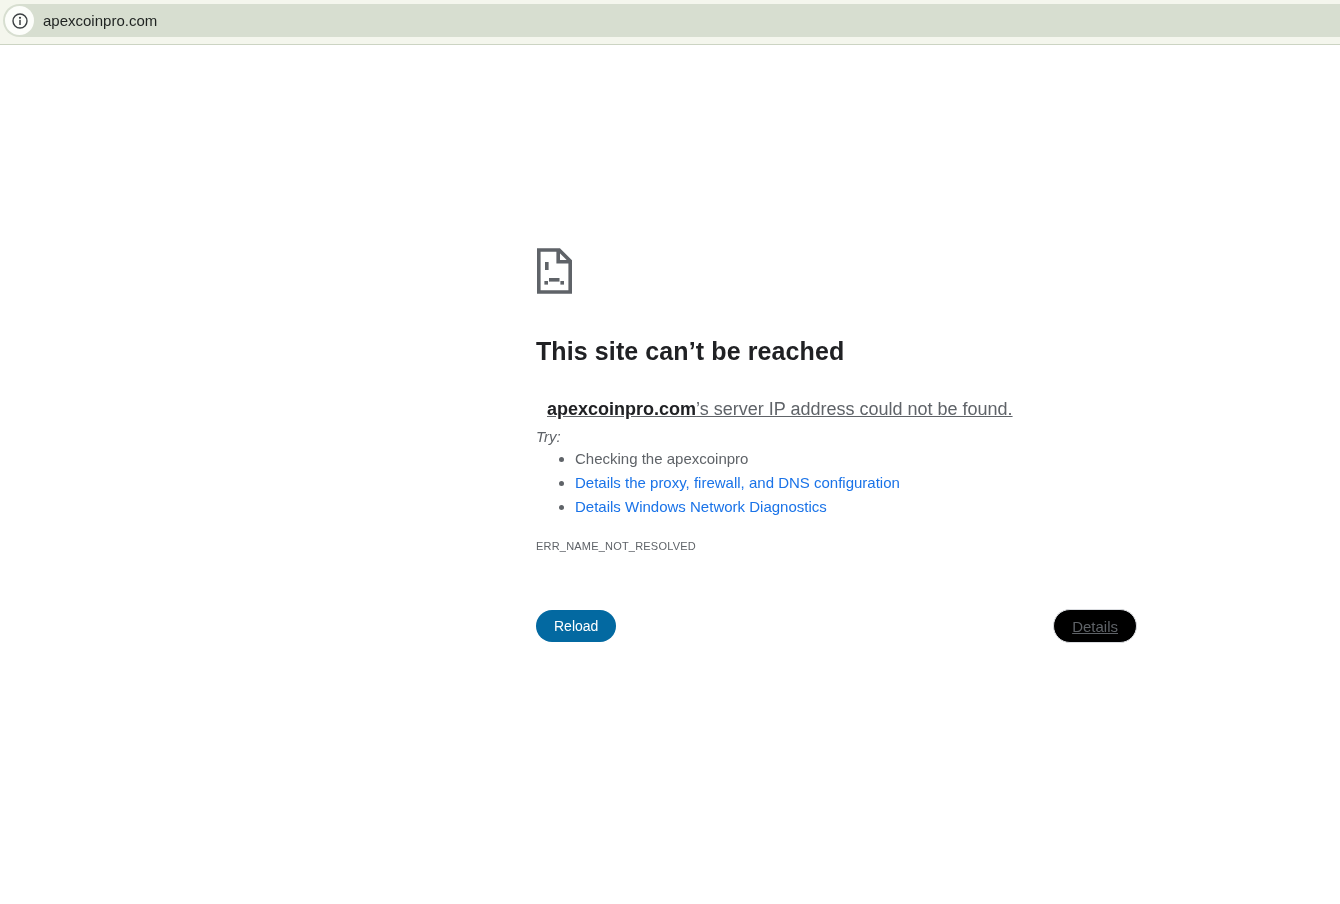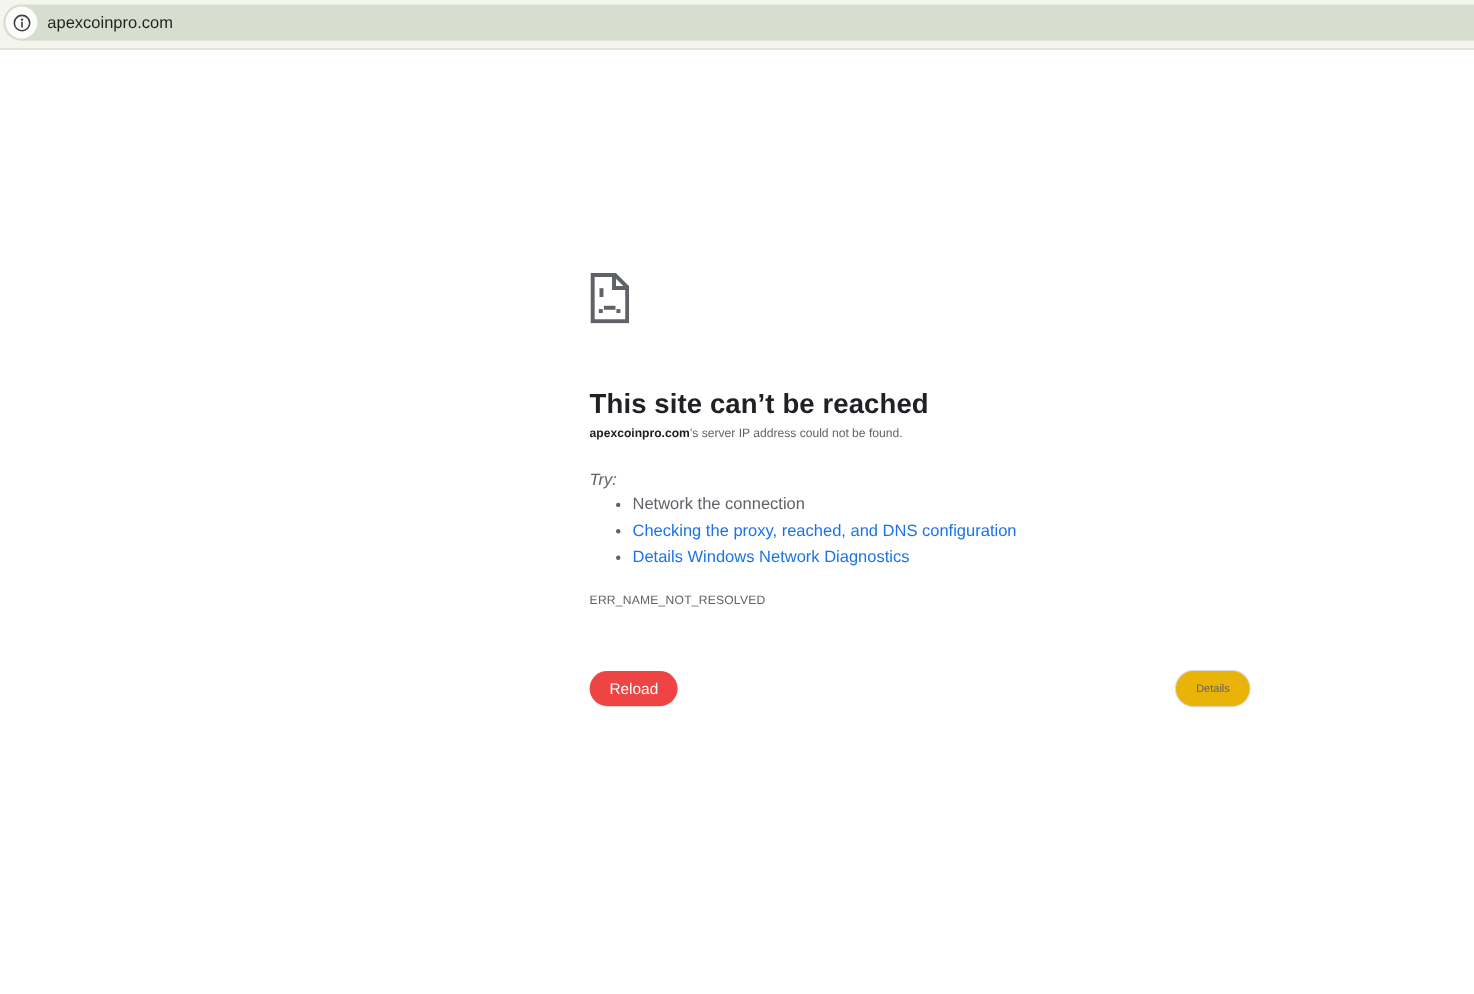--- a/index.html
+++ b/index.html
@@ -59,35 +59,36 @@
     position: absolute;
     left: 535px;
     top: 203px;
     width: 37px;
     height: 46px;
   }
 
   .error-title {
     position: absolute;
     left: 536px;
-    top: 308px;
+    top: 292px;
     margin: 0;
     font-size: 25px;
     font-weight: 600;
     color: #202124;
     letter-spacing: 0.1px;
   }
 
   .error-desc {
     position: absolute;
     left: 536px;
     top: 343px;
-    margin: 0;
-    font-size: 11px;
-    color: #5f6368;
+    margin: 11px;
+    font-size: 18px;
+    color: #5f6368;
+    text-decoration: underline;
   }
   .error-desc .domain-bold {
     font-weight: 700;
     color: #202124;
   }
 
   .try-label {
     position: absolute;
     left: 536px;
     top: 383px;
@@ -132,38 +133,39 @@
     left: 536px;
     top: 564px;
     width: 601px;
     display: flex;
     align-items: center;
     justify-content: space-between;
   }
   .reload-button {
     height: 32px;
     padding: 0 18px;
-    background: #ef4444;
+    background: #0369a1;
     color: #ffffff;
     font-family: "Liberation Sans", sans-serif;
     font-size: 14px;
     border: none;
     border-radius: 16px;
     cursor: pointer;
   }
   .details-button {
     height: 34px;
     padding: 0 18px;
-    background: #eab308;
+    background: #000000;
     color: #5f6368;
     font-family: "Liberation Sans", sans-serif;
-    font-size: 10px;
+    font-size: 15px;
     border: 1px solid #dadce0;
     border-radius: 17px;
     cursor: pointer;
+    text-decoration: underline;
   }
 </style>
 </head>
 <body>
 
 <div class="toolbar">
   <div class="addressbar">
     <div class="info-circle">
       <span style="display:flex;">
         <svg width="20" height="20" viewBox="0 0 24 24">
@@ -193,24 +195,24 @@
   <h1 class="error-title">This site can’t be reached</h1>
 
   <p class="error-desc">
     <span class="domain-bold">apexcoinpro.com</span><span>’s server IP address could not be found.</span>
   </p>
 
   <p class="try-label">Try:</p>
 
   <ul class="suggestion-list">
     <li>
-      <span>Network the connection</span>
+      <span>Checking the apexcoinpro</span>
     </li>
     <li>
-      <a class="suggestion-link">Checking the proxy, reached, and DNS configuration</a>
+      <a class="suggestion-link">Details the proxy, firewall, and DNS configuration</a>
     </li>
     <li>
       <a class="suggestion-link">Details Windows Network Diagnostics</a>
     </li>
   </ul>
 
   <p class="error-code">ERR_NAME_NOT_RESOLVED</p>
 
   <div class="actions-row">
     <button class="reload-button">Reload</button>

